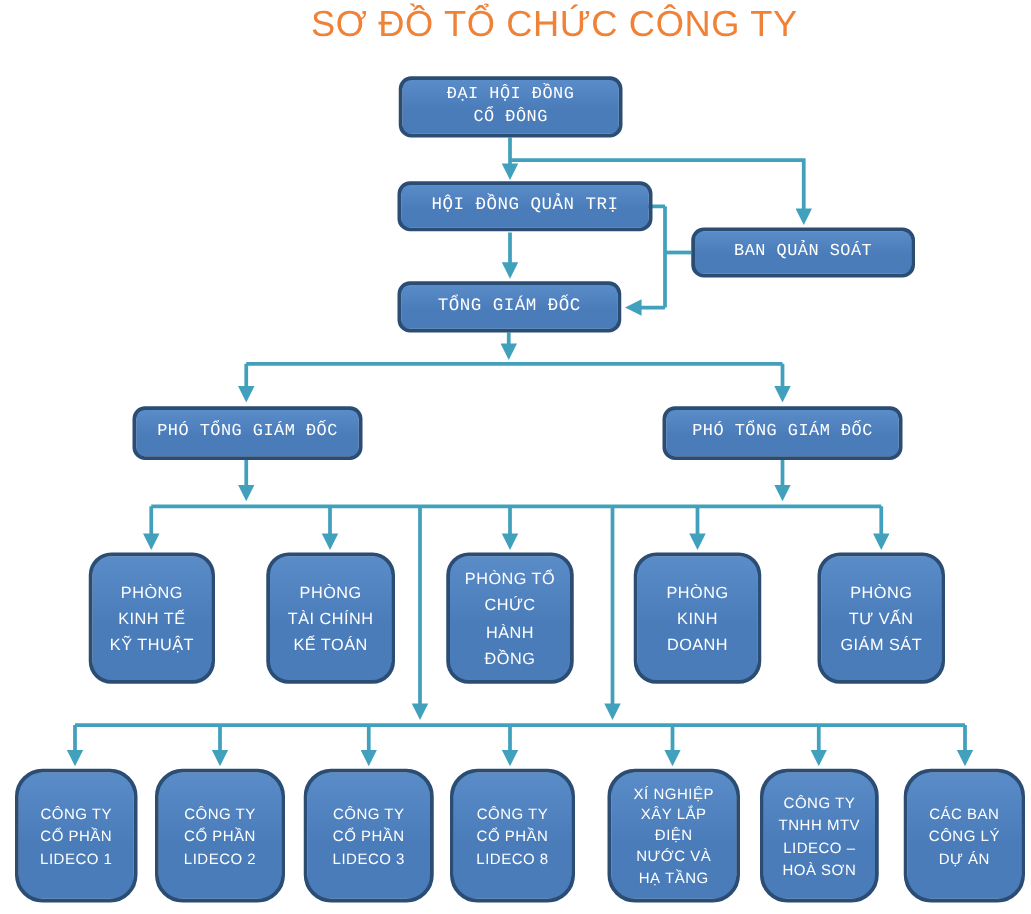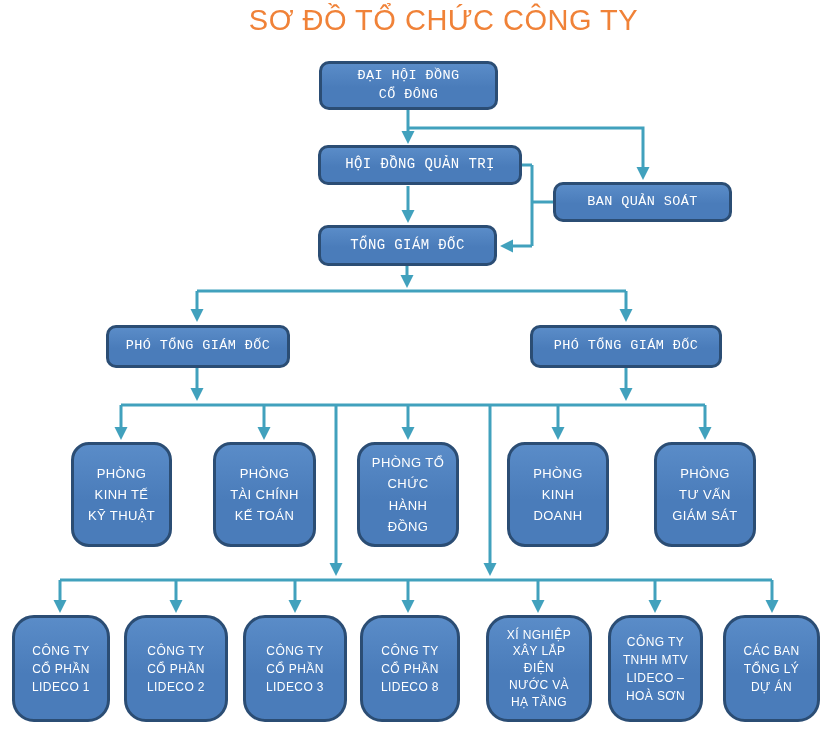--- a/index.html
+++ b/index.html
@@ -128,16 +128,16 @@
   <div class="node tier-sub" style="left:486px;top:615px;width:106px;height:107px;line-height:1.4">XÍ NGHIỆP
 XÂY LẮP
 ĐIỆN
 NƯỚC VÀ
 HẠ TẦNG</div>
   <div class="node tier-sub" style="left:608px;top:615px;width:95px;height:107px">CÔNG TY
 TNHH MTV
 LIDECO –
 HOÀ SƠN</div>
   <div class="node tier-sub" style="left:723px;top:615px;width:97px;height:107px">CÁC BAN
-TỔNG LÝ
+CÔNG LÝ
 DỰ ÁN</div>
 
 </div>
 
 </body></html>

